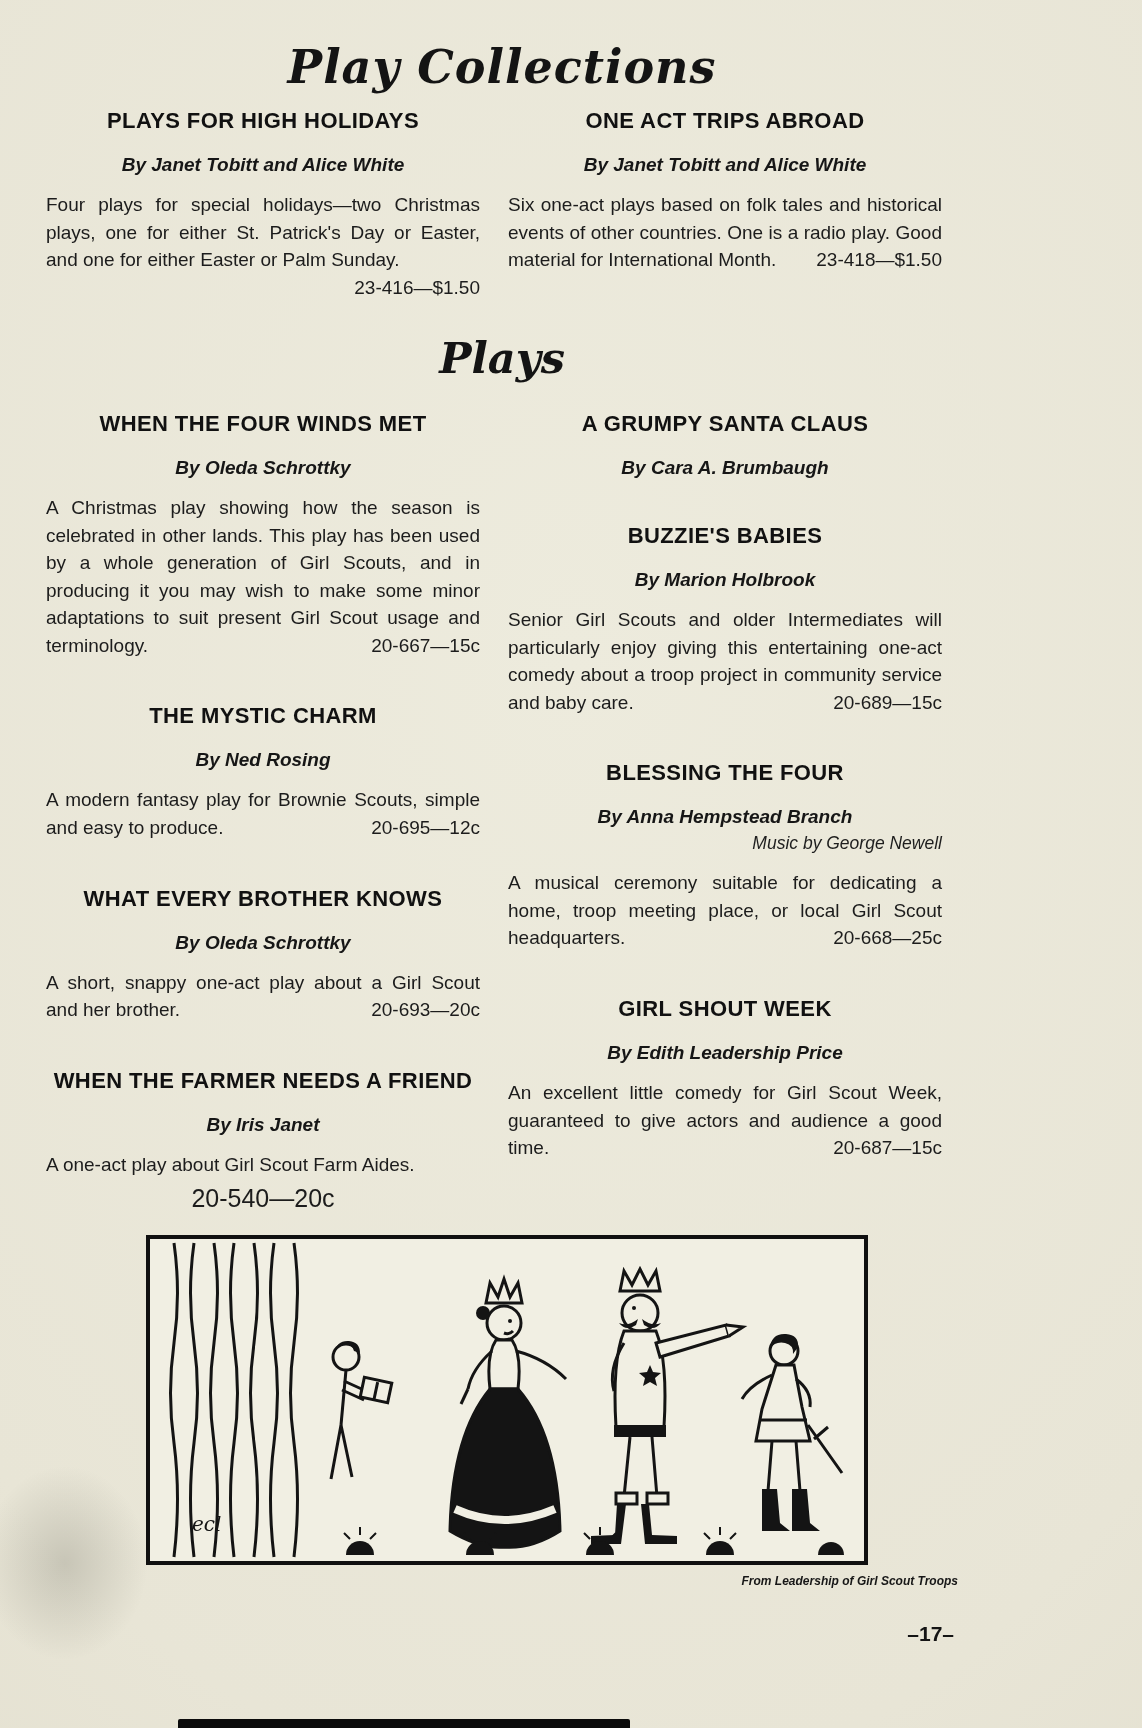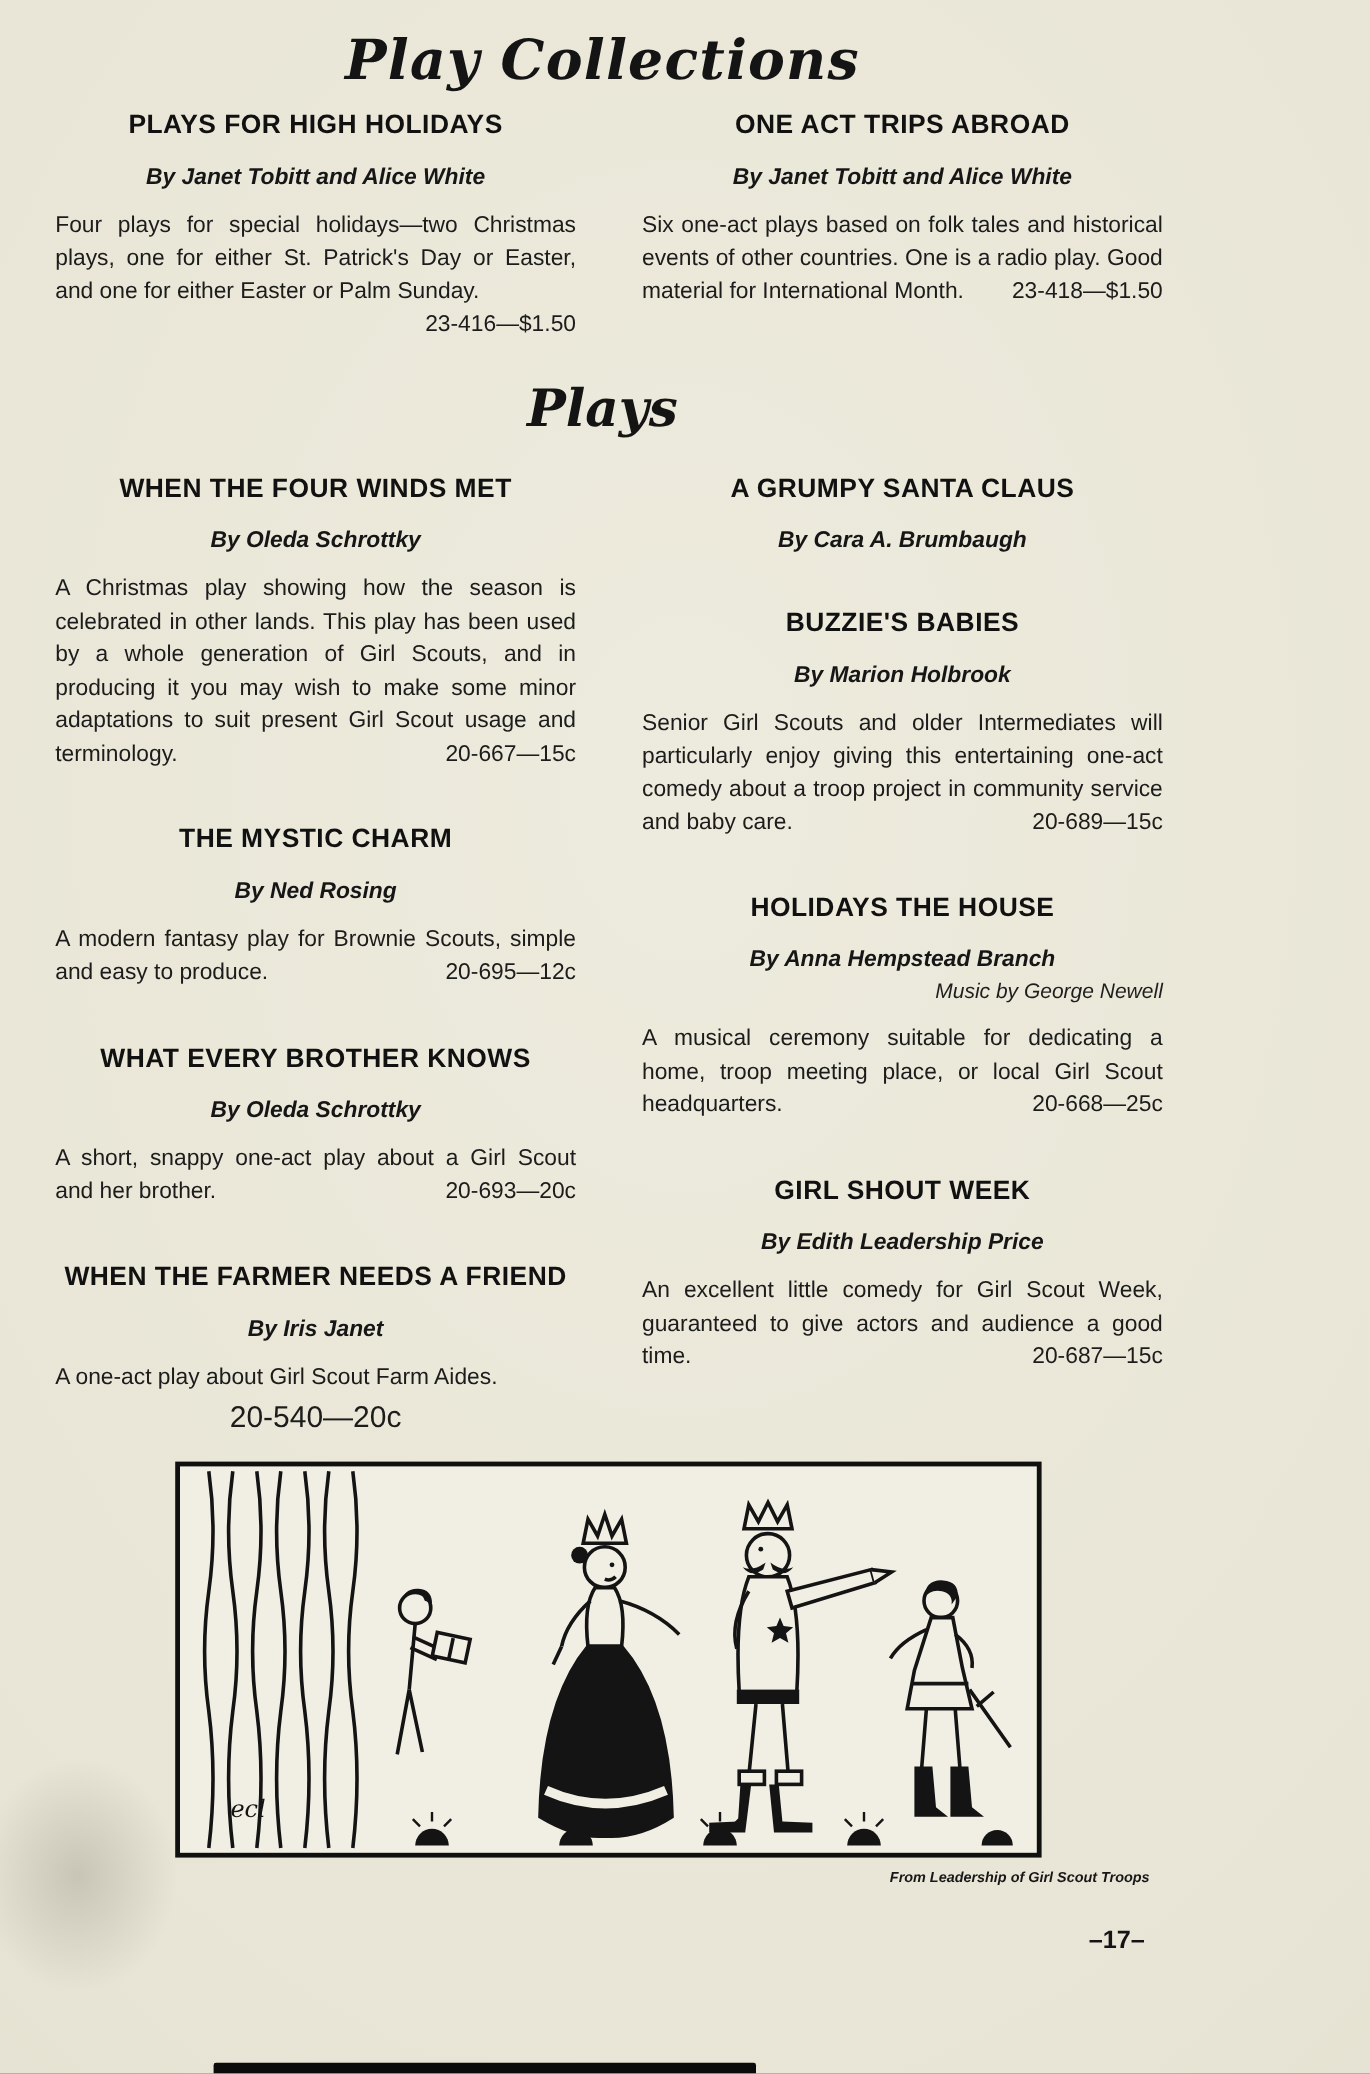--- a/index.html
+++ b/index.html
@@ -12,36 +12,36 @@
     margin: 0 auto;
     background: radial-gradient(130% 120% at 50% 38%, #edebdd 0%, #e8e5d6 55%, #ddd9c8 100%);
     font-family: "Liberation Sans", sans-serif;
     color: #1c1c1c;
     overflow: hidden;
   }
 
   .content {
     width: 912px;
     margin-left: 46px;
-    padding-top: 23px;
+    padding-top: 40px;
     position: relative;
   }
 
   .script-title {
     font-family: "DejaVu Serif", serif;
     font-style: italic;
     font-weight: 700;
     text-align: center;
     color: #141414;
     margin: 0;
   }
   .main-title { font-size: 46px; letter-spacing: 1px; margin-bottom: 14px; }
   .plays-title { font-size: 43px; margin: 32px 0 28px 0; }
 
-  .two-col { display: flex; gap: 55px; }
+  .two-col { display: flex; gap: 28px; }
   .col { flex: 0 0 434px; width: 434px; }
 
   .entry { margin-top: 44px; }
   .col > .entry:first-child { margin-top: 0; }
 
   .entry-title {
     margin: 0;
     font-size: 22px;
     font-weight: 700;
     text-align: center;
@@ -180,21 +180,21 @@
           <div class="byline">By Cara A. Brumbaugh</div>
         </section>
 
         <section class="entry">
           <h2 class="entry-title">BUZZIE'S BABIES</h2>
           <div class="byline">By Marion Holbrook</div>
           <p class="body"><span>Senior Girl Scouts and older Intermediates will particularly enjoy giving this entertaining one-act comedy about a troop project in community service and baby care.</span> <span class="code">20-689—15c</span></p>
         </section>
 
         <section class="entry">
-          <h2 class="entry-title">HOLIDAYS THE HOUSE</h2>
+          <h2 class="entry-title">BLESSING THE FOUR</h2>
           <div class="byline">By Anna Hempstead Branch</div>
           <div class="music-line">Music by George Newell</div>
           <p class="body"><span>A musical ceremony suitable for dedicating a home, troop meeting place, or local Girl Scout headquarters.</span> <span class="code">20-668—25c</span></p>
         </section>
 
         <section class="entry">
           <h2 class="entry-title">GIRL SHOUT WEEK</h2>
           <div class="byline">By Edith Leadership Price</div>
           <p class="body"><span>An excellent little comedy for Girl Scout Week, guaranteed to give actors and audience a good time.</span> <span class="code">20-687—15c</span></p>
         </section>

